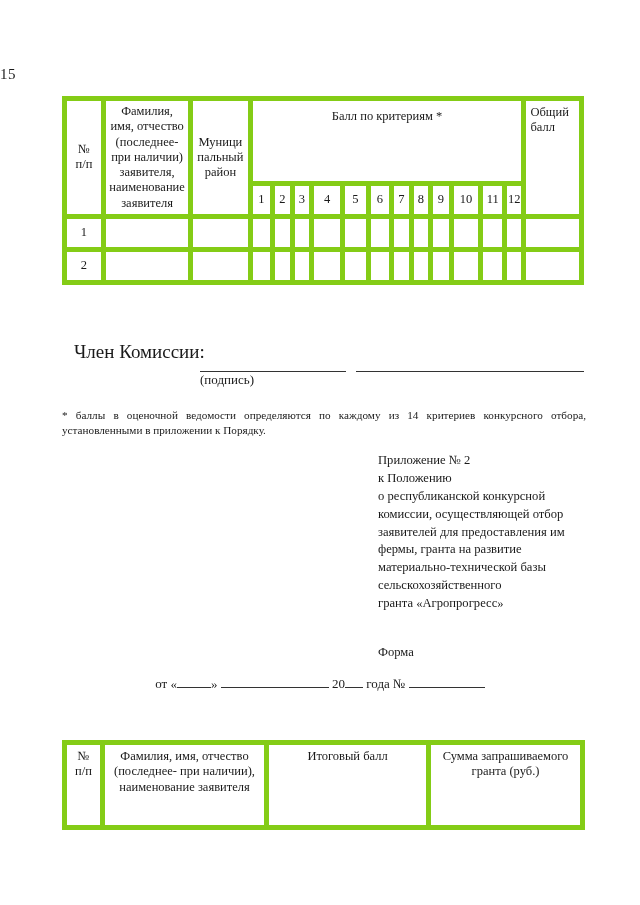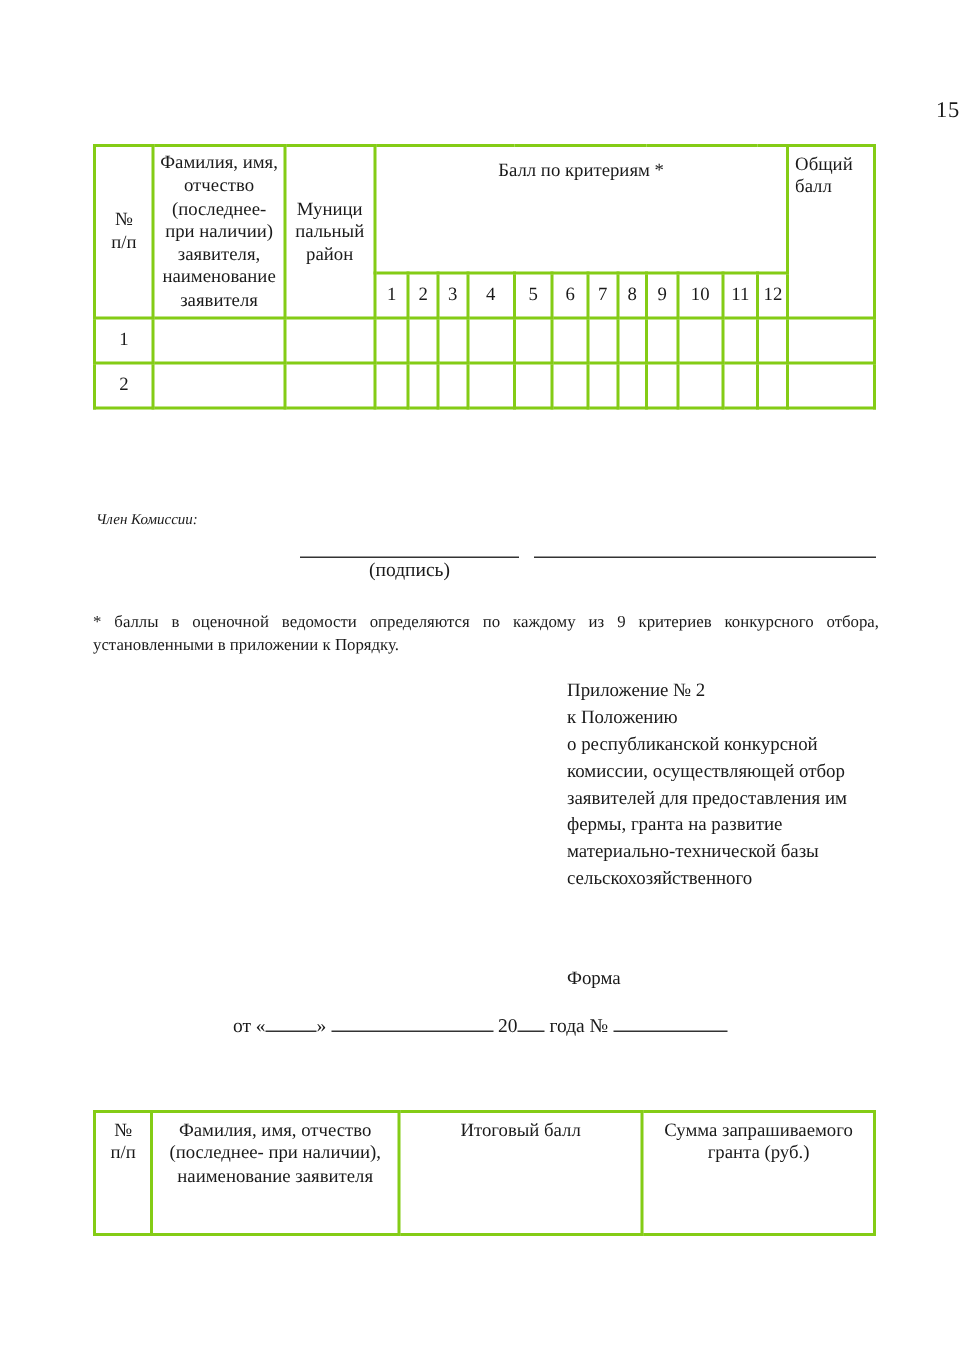--- a/index.html
+++ b/index.html
@@ -22,35 +22,35 @@
     width: 640px;
     height: 905px;
   }
 
   
   .page-number {
     position: absolute;
     left: 0;
     top: 66px;
     width: 640px;
-    text-align: right;
+    text-align: left;
     font-size: 15px;
     letter-spacing: 0.5px;
   }
 
   
   .doc-table {
     position: absolute;
     border-collapse: collapse;
     table-layout: fixed;
     font-size: 12.5px;
     line-height: 1.22;
   }
   .doc-table td {
-    border: 2px solid #84cc16;
+    border: 5px solid #84cc16;
     padding: 2px 3px;
     vertical-align: top;
     text-align: center;
   }
 
   
   #scoring-table {
     left: 62px;
     top: 96px;
     width: 522px;
@@ -95,35 +95,33 @@
   .c-7  { width: 19px; }
   .c-8  { width: 19px; }
   .c-9  { width: 20px; }
   .c-10 { width: 29px; }
   .c-11 { width: 23px; }
   .c-12 { width: 19px; }
 
   
   .member-label {
     position: absolute;
-    left: 64px;
+    left: 74px;
     top: 341px;
-    font-size: 10px;
-    font-style: italic;
+    font-size: 19px;
   }
   .sig-line {
     position: absolute;
     border-bottom: 1px solid #333;
   }
   #sig-line-1 { left: 200px; top: 371px; width: 146px; }
   #sig-line-2 { left: 356px; top: 371px; width: 228px; }
   .sig-caption {
     position: absolute;
     font-size: 13px;
-    text-align: center;
   }
   #sig-caption-1 { left: 200px; top: 372px; width: 146px; }
   #sig-caption-2 { left: 356px; top: 372px; width: 228px; }
 
   
   .footnote {
     position: absolute;
     left: 62px;
     top: 408px;
     width: 524px;
@@ -284,31 +282,32 @@
         <td></td>
       </tr>
     </tbody>
   </table>
 
   <div class="member-label">Член Комиссии:</div>
   <div class="sig-line" id="sig-line-1"></div>
   <div class="sig-line" id="sig-line-2"></div>
   <div class="sig-caption" id="sig-caption-1">(подпись)</div>
 
-  <div class="footnote">* баллы в оценочной ведомости определяются по каждому из 9 критериев конкурсного отбора, установленными в приложении к Порядку.</div>
+  <div class="footnote">* баллы в оценочной ведомости определяются по каждому из 14 критериев конкурсного отбора, установленными в приложении к Порядку.</div>
 
   <div class="appendix">
     <div>Приложение № 2</div>
     <div>к Положению</div>
     <div>о республиканской конкурсной</div>
     <div>комиссии, осуществляющей отбор</div>
     <div>заявителей для предоставления им</div>
     <div>фермы, гранта на развитие</div>
     <div>материально-технической базы</div>
     <div>сельскохозяйственного</div>
+    <div>гранта «Агропрогресс»</div>
   </div>
 
   <div class="form-word">Форма</div>
 
   <div class="date-line">
     <span>от «</span><span class="blank blank-sm"></span><span>»</span>
     <span class="blank blank-md"></span>
     <span>20</span><span class="blank blank-xs"></span>
     <span>года №</span>
     <span class="blank blank-lg"></span>

